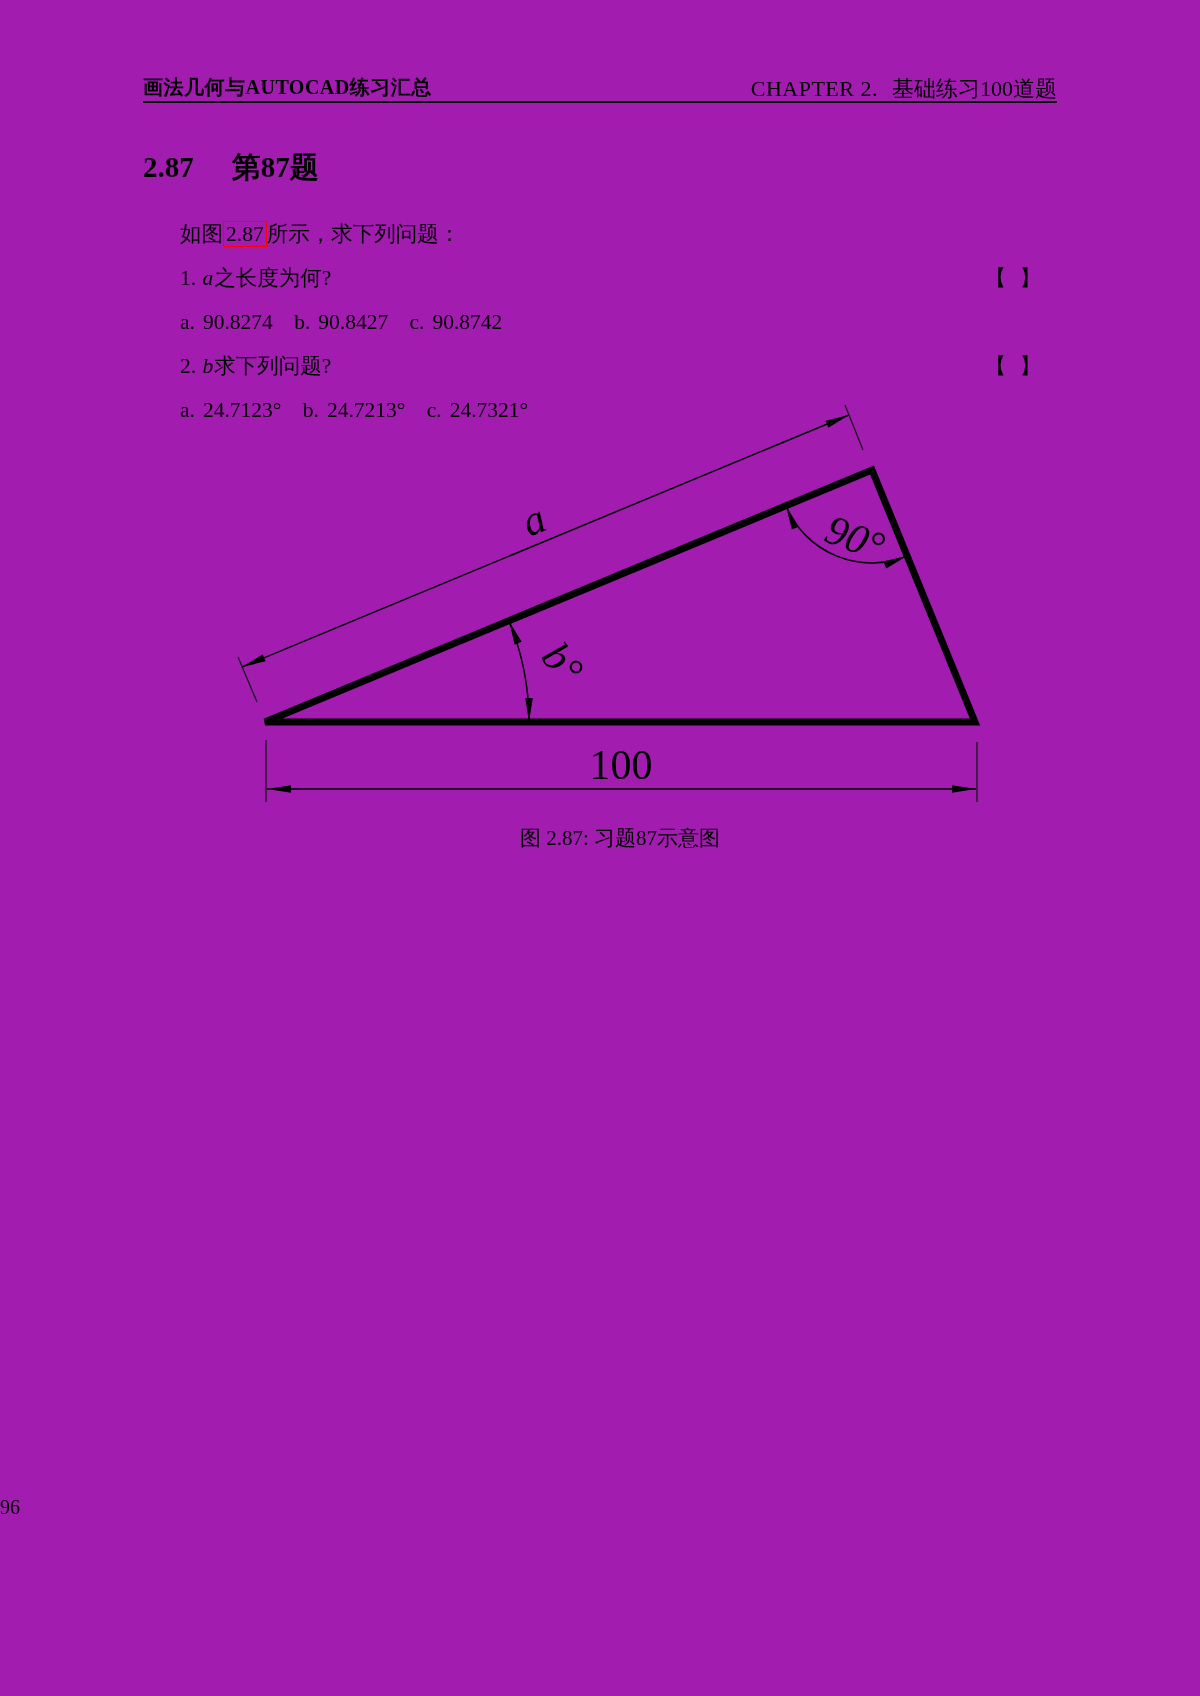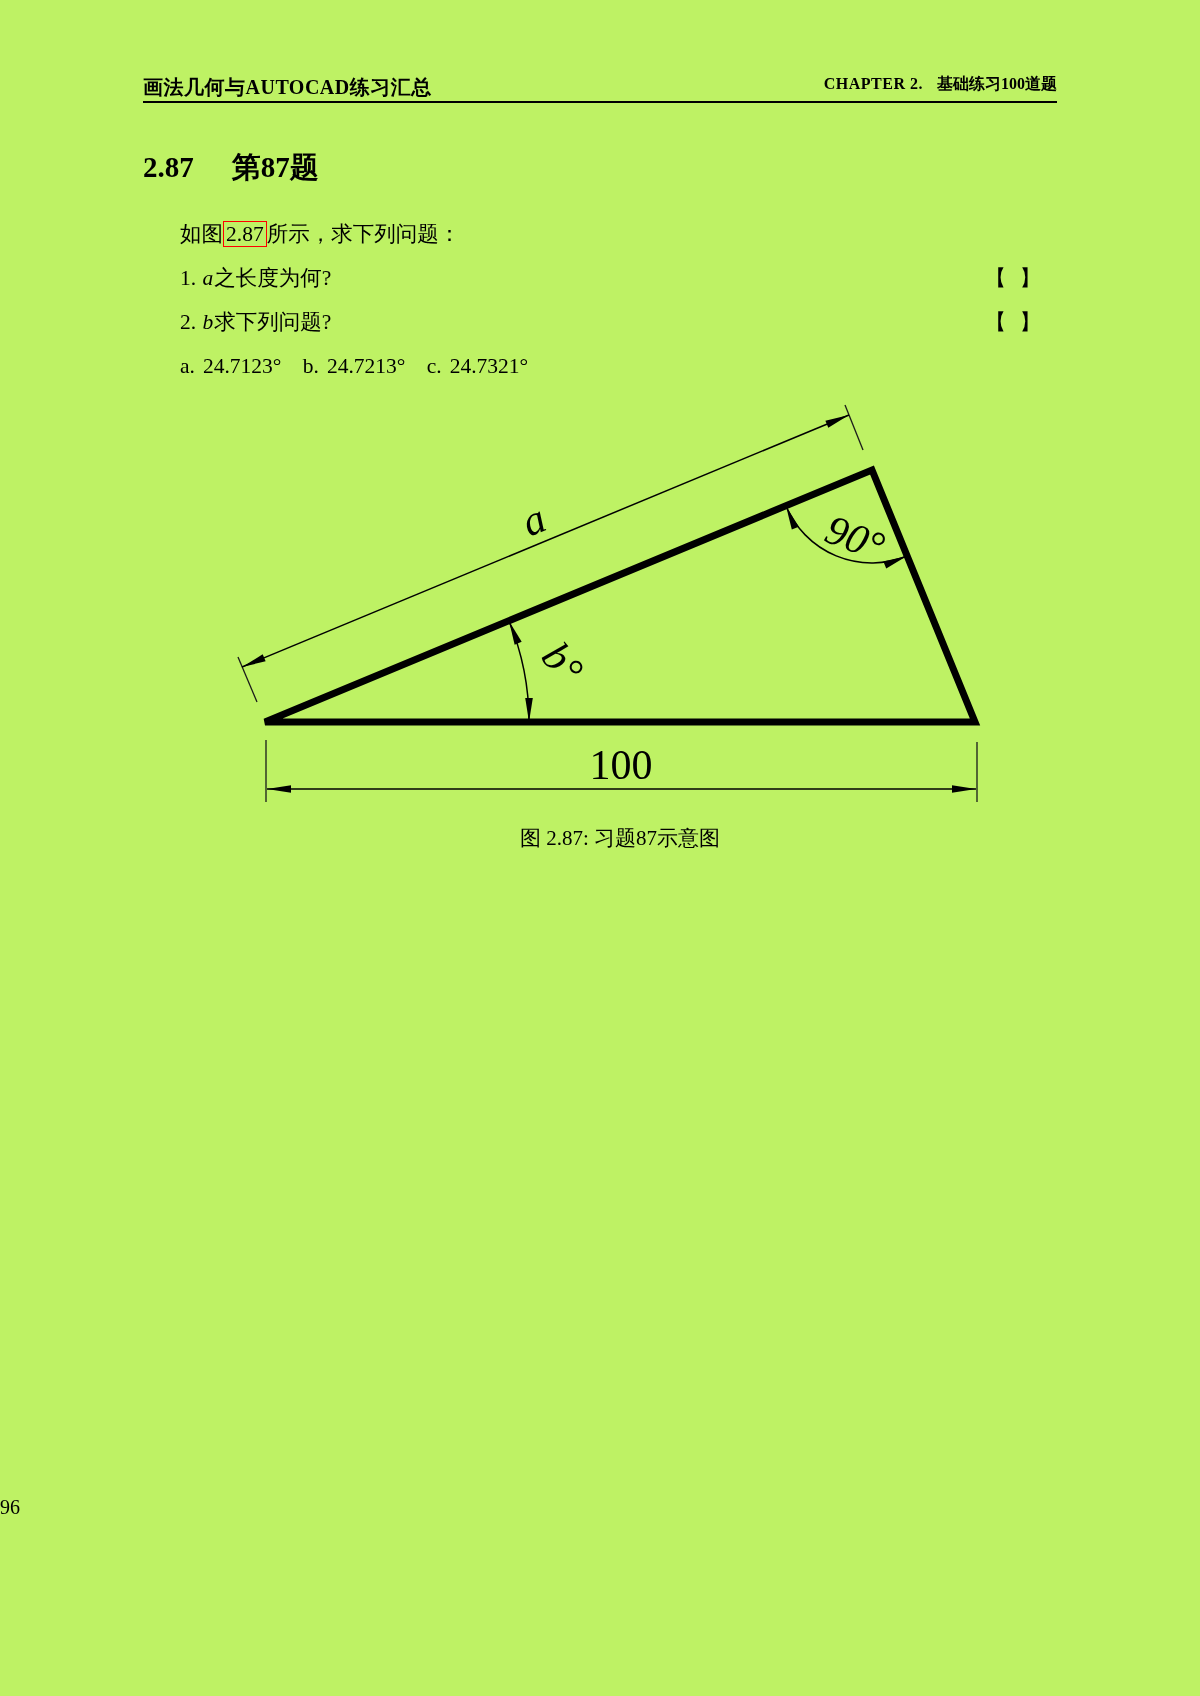--- a/index.html
+++ b/index.html
@@ -1,23 +1,23 @@
 <!DOCTYPE html>
 <html><head>
 <meta charset="utf-8">
 <style>
   html,body{margin:0;padding:0;background:#ffffff;}
   .page{
-    position:relative;width:1200px;height:1696px;background:#bef264;
+    position:relative;width:1200px;height:1696px;background:#a21caf;
     font-family:"Liberation Serif","DejaVu Serif",serif;color:#000;
     overflow:hidden;
   }
   
   .hdr-left{position:absolute;left:143px;top:74px;font-size:20px;font-weight:bold;letter-spacing:0.5px;}
-  .hdr-right{position:absolute;right:143px;top:74px;font-size:16px;font-weight:bold;text-align:right;}
+  .hdr-right{position:absolute;right:143px;top:74px;font-size:22px;font-weight:normal;text-align:right;}
   .hdr-right .chap{margin-right:14px;letter-spacing:0.5px;}
   .hdr-rule{position:absolute;left:143px;top:101px;width:914px;height:2px;background:#000;}
   
   .section{position:absolute;left:143px;top:148px;font-size:29px;font-weight:bold;}
   .section .num{margin-right:38px;}
   
   .body{position:absolute;left:180px;top:208px;width:877px;font-size:21.5px;}
   .line{position:relative;height:36px;line-height:36px;white-space:nowrap;margin-top:8px;}
   .var{font-style:italic;font-family:"Liberation Serif","DejaVu Serif",serif;padding:0 1px;}
   .figref{border:1.6px solid #f00;padding:0 2px;color:#000;text-decoration:none;cursor:pointer;}
@@ -52,20 +52,25 @@
     <div class="line">
       <span>如图</span><a class="figref">2.87</a><span>所示，求下列问题：</span>
     </div>
 
     <div class="line">
       <span>1.</span>
       <span class="var">a</span><span>之长度为何?</span>
       <span class="bracket">【 】</span>
     </div>
 
+    <div class="line">
+      <span class="optkey">a.</span><span class="optval">90.8274</span>
+      <span class="optkey">b.</span><span class="optval">90.8427</span>
+      <span class="optkey">c.</span><span class="optval">90.8742</span>
+    </div>
 
     <div class="line">
       <span>2.</span>
       <span class="var">b</span><span>求下列问题?</span>
       <span class="bracket">【 】</span>
     </div>
 
     <div class="line">
       <span class="optkey">a.</span><span class="optval">24.7123°</span>
       <span class="optkey">b.</span><span class="optval">24.7213°</span>

